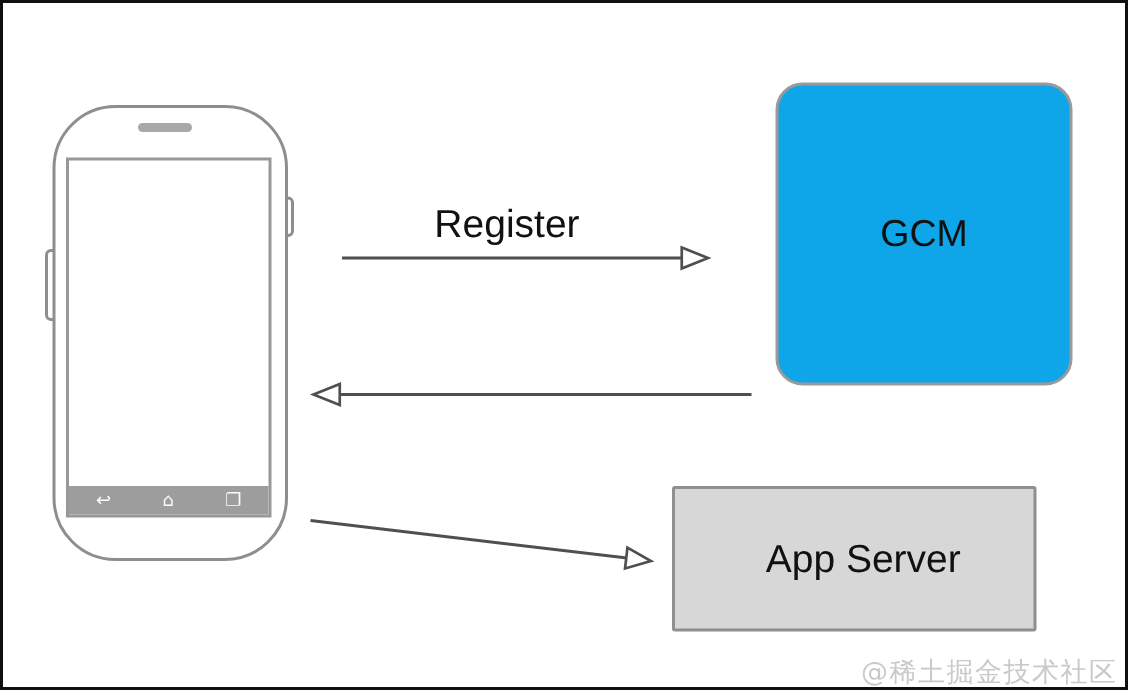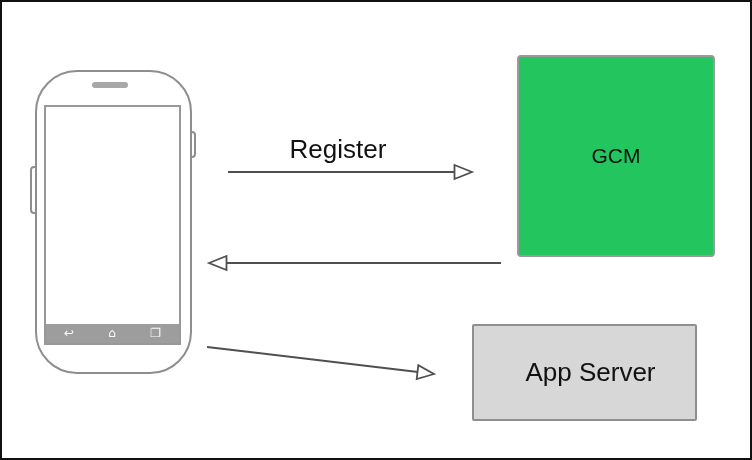--- a/index.html
+++ b/index.html
@@ -67,28 +67,28 @@
   .node {
     position: absolute;
     display: flex;
     align-items: center;
     justify-content: center;
     color: #111111;
   }
   .node.gcm {
     left: 515px; top: 53px;
     width: 198px; height: 202px;
-    background: #22c55e;
+    background: #0ea5e9;
     border: 2px solid #9a9a9a;
-    border-radius: 4px;
-    font-size: 21px;
+    border-radius: 18px;
+    font-size: 25px;
   }
   .node.server {
-    left: 470px; top: 322px;
-    width: 225px; height: 97px;
+    left: 446px; top: 322px;
+    width: 243px; height: 97px;
     background: #d7d7d7;
     border: 2px solid #8f8f8f;
     border-radius: 2px;
     font-size: 26px;
     padding-left: 12px;
   }
 
   
   svg.arrows { position: absolute; left: 0; top: 0; width: 748px; height: 456px; }
   .edge-label {
@@ -146,14 +146,15 @@
       <polygon points="207,261 224.5,254 224.5,268" fill="#ffffff" stroke-width="1.8"></polygon>
     </g>
     <g stroke="#4f4f4f" stroke-width="2" fill="none">
       <line x1="205" y1="345" x2="416" y2="370"></line>
       <polygon points="432,372 414.7,377 416.3,363.1" fill="#ffffff" stroke-width="1.8"></polygon>
     </g>
   </svg>
 
   <div class="edge-label register">Register</div>
 
+  <div class="watermark">@稀土掘金技术社区</div>
 
 </div>
 
 </body></html>

